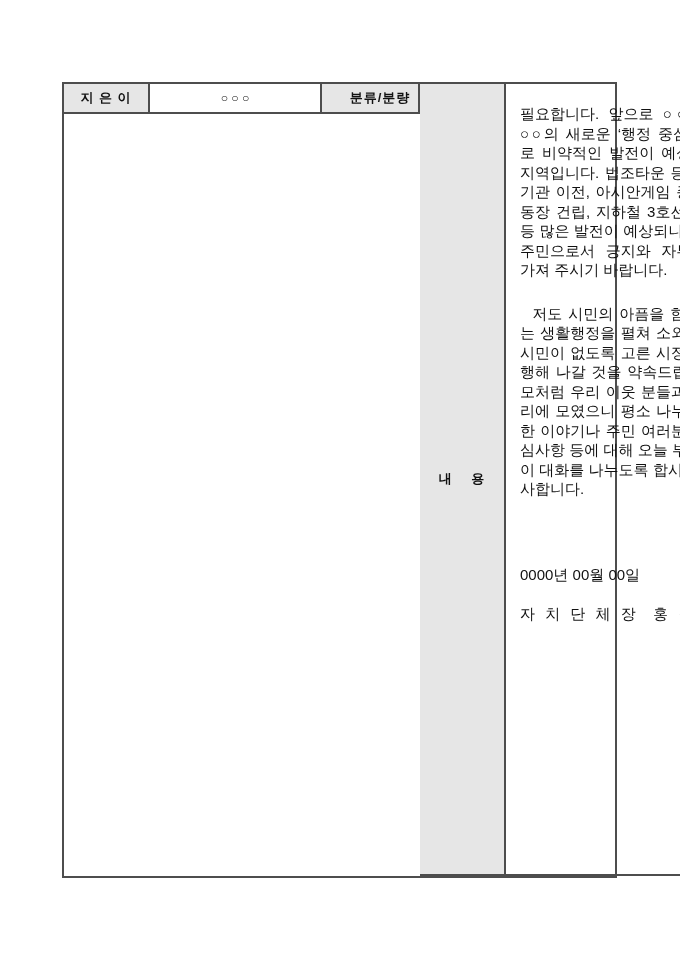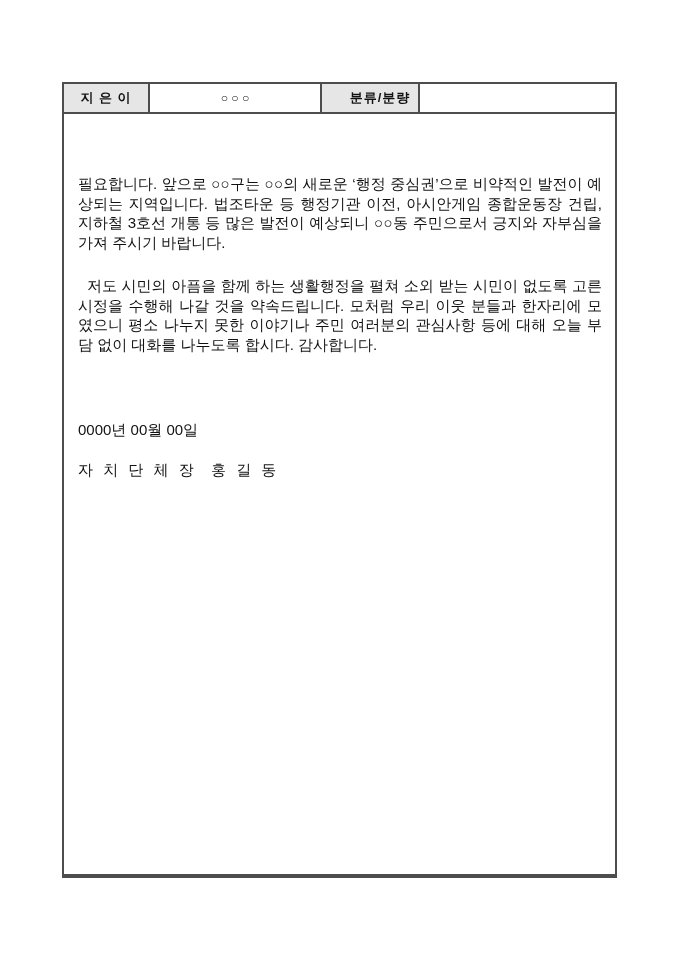--- a/index.html
+++ b/index.html
@@ -18,23 +18,22 @@
   }
   .doc-table {
     position: absolute;
     left: 62px;
     top: 82px;
     width: 555px;
     height: 796px;
     box-sizing: border-box;
     border: 2px solid var(--border, #4d4d4d);
     display: flex;
-    flex-direction: column;
+    flex-direction: row;
     background: #ffffff;
-    gap: 40px;
   }
   .row {
     display: flex;
     box-sizing: border-box;
   }
   .row-header {
     height: 30px;
     border-bottom: 2px solid var(--border, #4d4d4d);
   }
   .row-content {
@@ -116,20 +115,21 @@
 <div class="page">
   <div class="doc-table">
 
     <div class="row row-header">
       <div class="cell cell-label c1">지 은 이</div>
       <div class="cell cell-value c2">○ ○ ○</div>
       <div class="cell cell-label c3">분류/분량</div>
     </div>
 
     <div class="row row-content">
+      <div class="cell cell-label c1">내    용</div>
       <div class="cell content-body">
         <p class="para">필요합니다. 앞으로 ○○구는 ○○의 새로운 ‘행정 중심권’으로 비약적인 발전이 예상되는 지역입니다. 법조타운 등 행정기관 이전, 아시안게임 종합운동장 건립, 지하철 3호선 개통 등 많은 발전이 예상되니 ○○동 주민으로서 긍지와 자부심을 가져 주시기 바랍니다.</p>
         <p class="para">  저도 시민의 아픔을 함께 하는 생활행정을 펼쳐 소외 받는 시민이 없도록 고른 시정을 수행해 나갈 것을 약속드립니다. 모처럼 우리 이웃 분들과 한자리에 모였으니 평소 나누지 못한 이야기나 주민 여러분의 관심사항 등에 대해 오늘 부담 없이 대화를 나누도록 합시다. 감사합니다.</p>
         <p class="para date-line">0000년 00월 00일</p>
         <p class="para signature-line">자 치 단 체 장  홍 길 동</p>
       </div>
     </div>
 
 
   </div>

